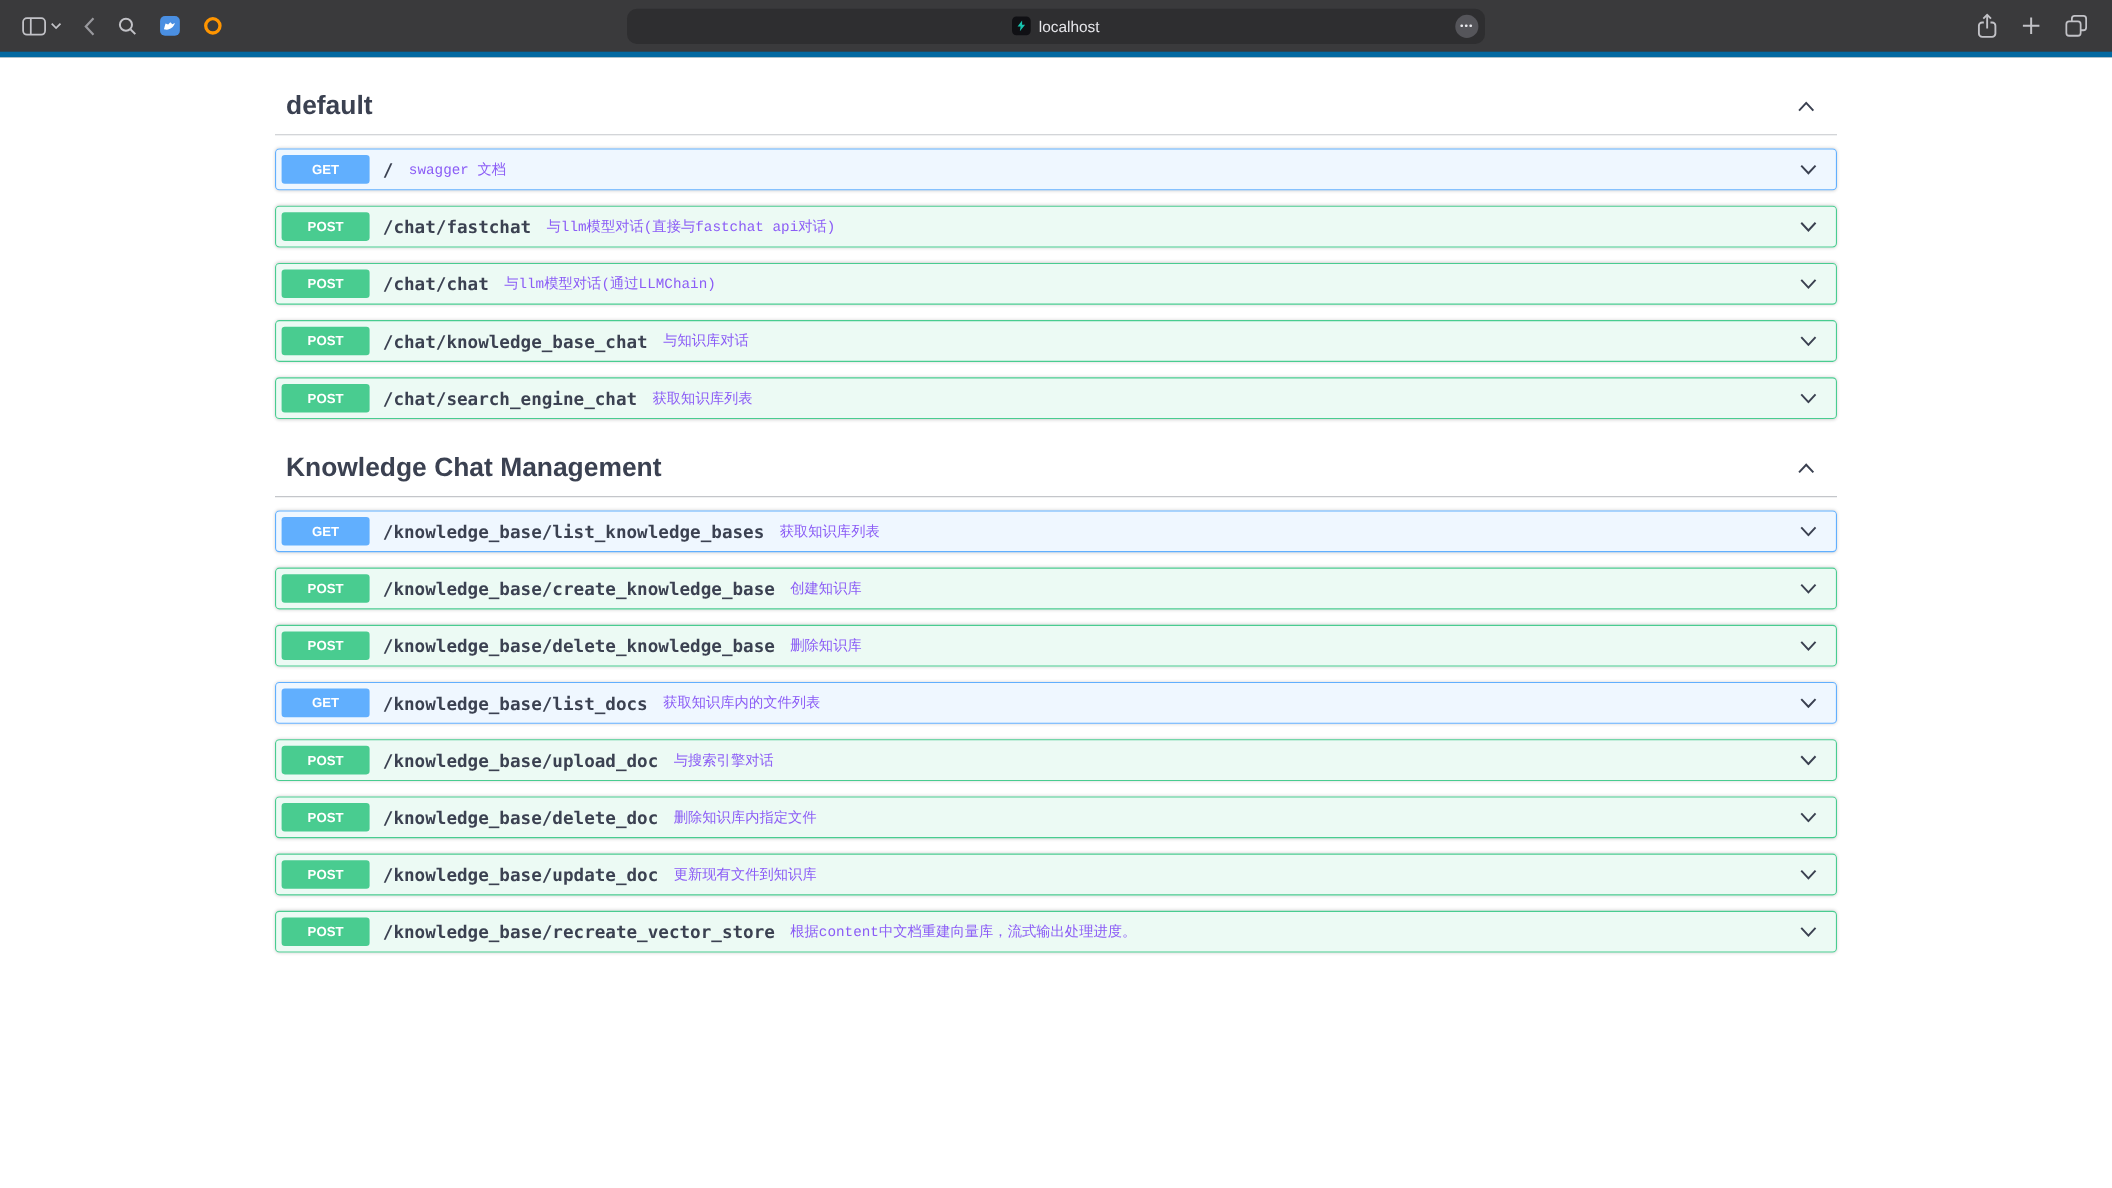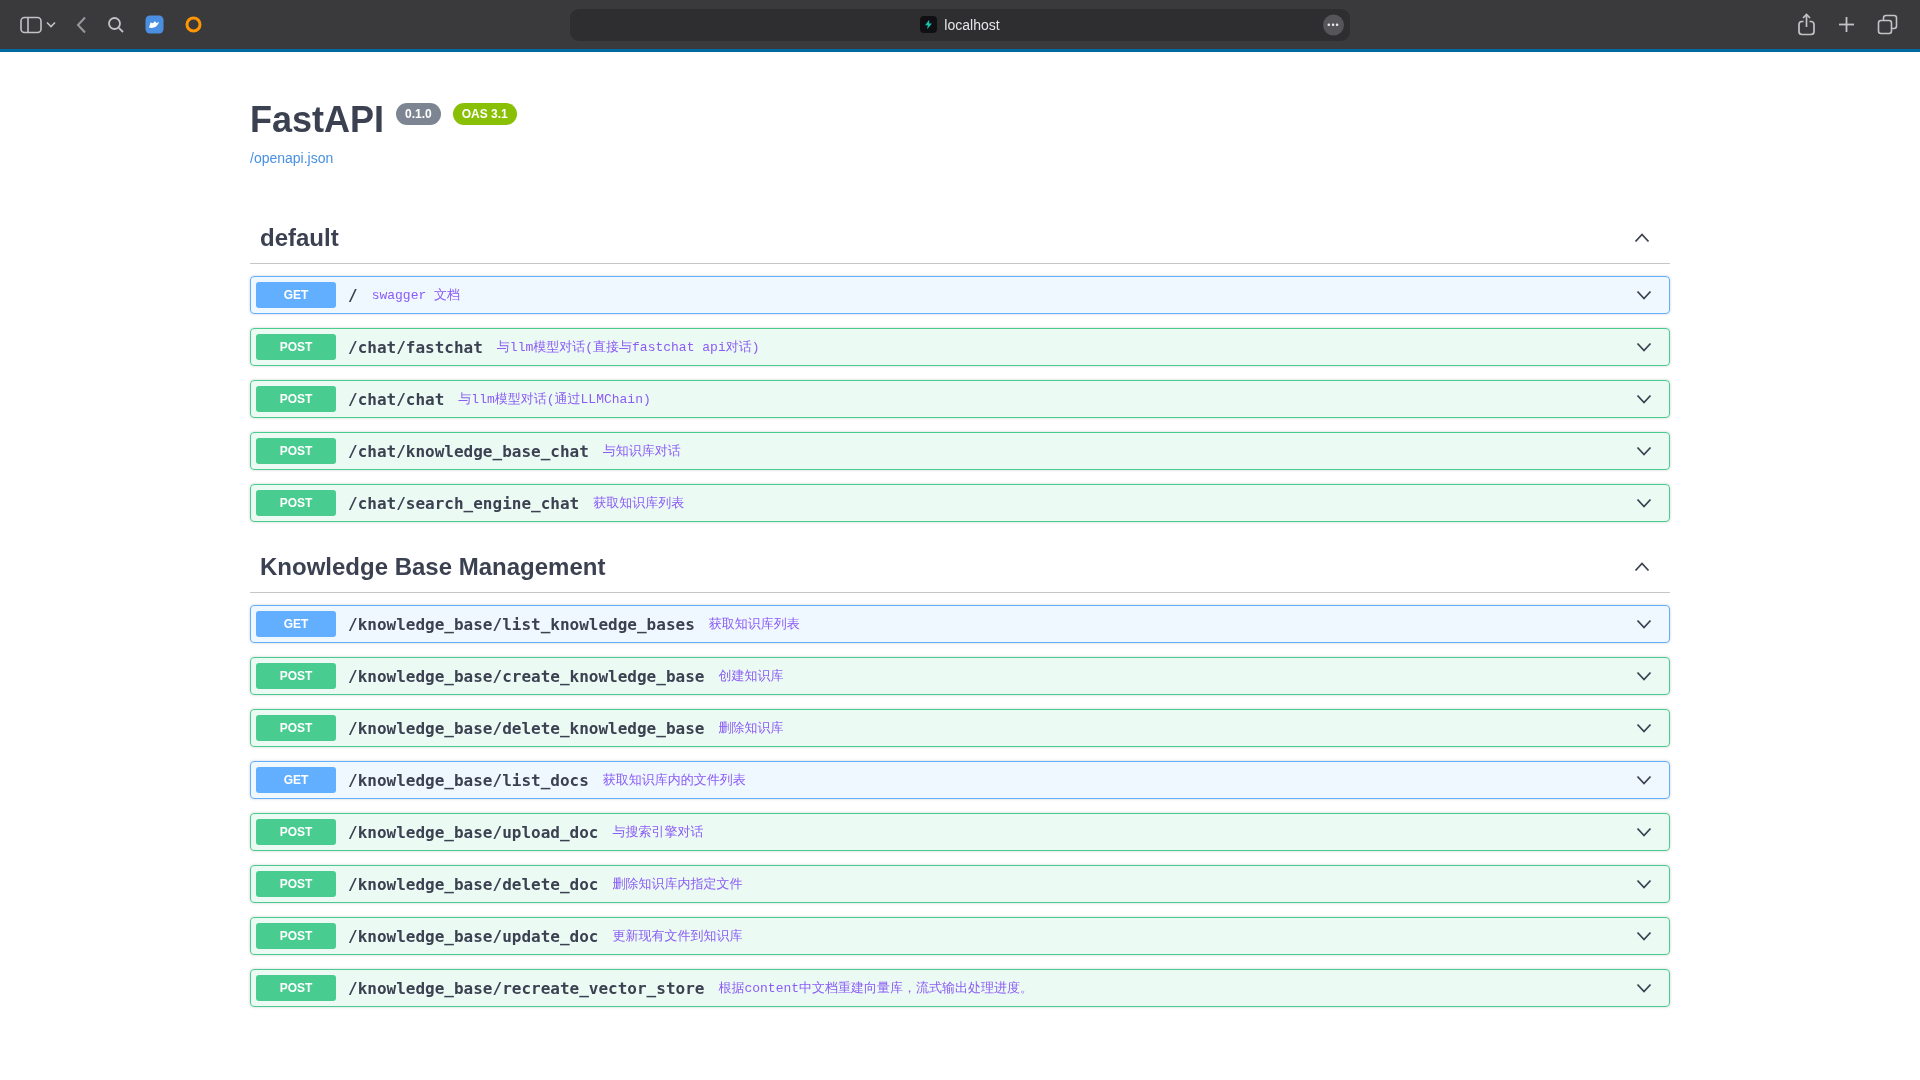--- a/index.html
+++ b/index.html
@@ -7,21 +7,21 @@
   body {
     font-family: "Liberation Sans", sans-serif;
     background: #ffffff;
   }
 
   
   .toolbar {
     position: relative;
     height: 52px;
     background: #3a3a3c;
-    border-bottom: 3px solid #0369a1;
+    border-bottom: 5px solid #0369a1;
     display: flex;
     align-items: center;
     color: #c9c9ce;
   }
   .tb-left {
     display: flex;
     align-items: center;
     gap: 20px;
     padding-left: 20px;
   }
@@ -276,28 +276,20 @@
           <rect x="6.5" y="1.5" width="13" height="13" rx="2.5"></rect>
           <rect x="1.5" y="6.5" width="13" height="13" rx="2.5" fill="#3a3a3c"></rect>
         </svg>
       </span>
     </button>
   </div>
 </div>
 
 <div class="page">
   <div class="wrapper">
-    <div class="info">
-      <div class="title-row">
-        <h2 class="api-title">FastAPI</h2>
-        <span class="badge version">0.1.0</span>
-        <span class="badge oas">OAS 3.1</span>
-      </div>
-      <a class="spec-link">/openapi.json</a>
-    </div>
 
     <div id="sections">
   <section class="opblock-tag-section">
     <div class="opblock-tag">
       <span class="tag-name">default</span>
       <button class="expand-btn">
         <span>
           <svg width="16" height="10" viewBox="0 0 16 10" fill="none" stroke="currentColor" stroke-width="1.8">
             <polyline points="1.5,8.5 8,1.5 14.5,8.5"></polyline>
           </svg>
@@ -361,21 +353,21 @@
       <svg width="16" height="10" viewBox="0 0 16 10" fill="none" stroke="currentColor" stroke-width="1.8">
         <polyline points="1.5,1.5 8,8.5 14.5,1.5"></polyline>
       </svg>
     </span>
   </div>
 </div>
   </section>
 
   <section class="opblock-tag-section">
     <div class="opblock-tag">
-      <span class="tag-name">Knowledge Base Management</span>
+      <span class="tag-name">Knowledge Chat Management</span>
       <button class="expand-btn">
         <span>
           <svg width="16" height="10" viewBox="0 0 16 10" fill="none" stroke="currentColor" stroke-width="1.8">
             <polyline points="1.5,8.5 8,1.5 14.5,8.5"></polyline>
           </svg>
         </span>
       </button>
     </div>
     <div class="ops">
   <div class="opblock get">

